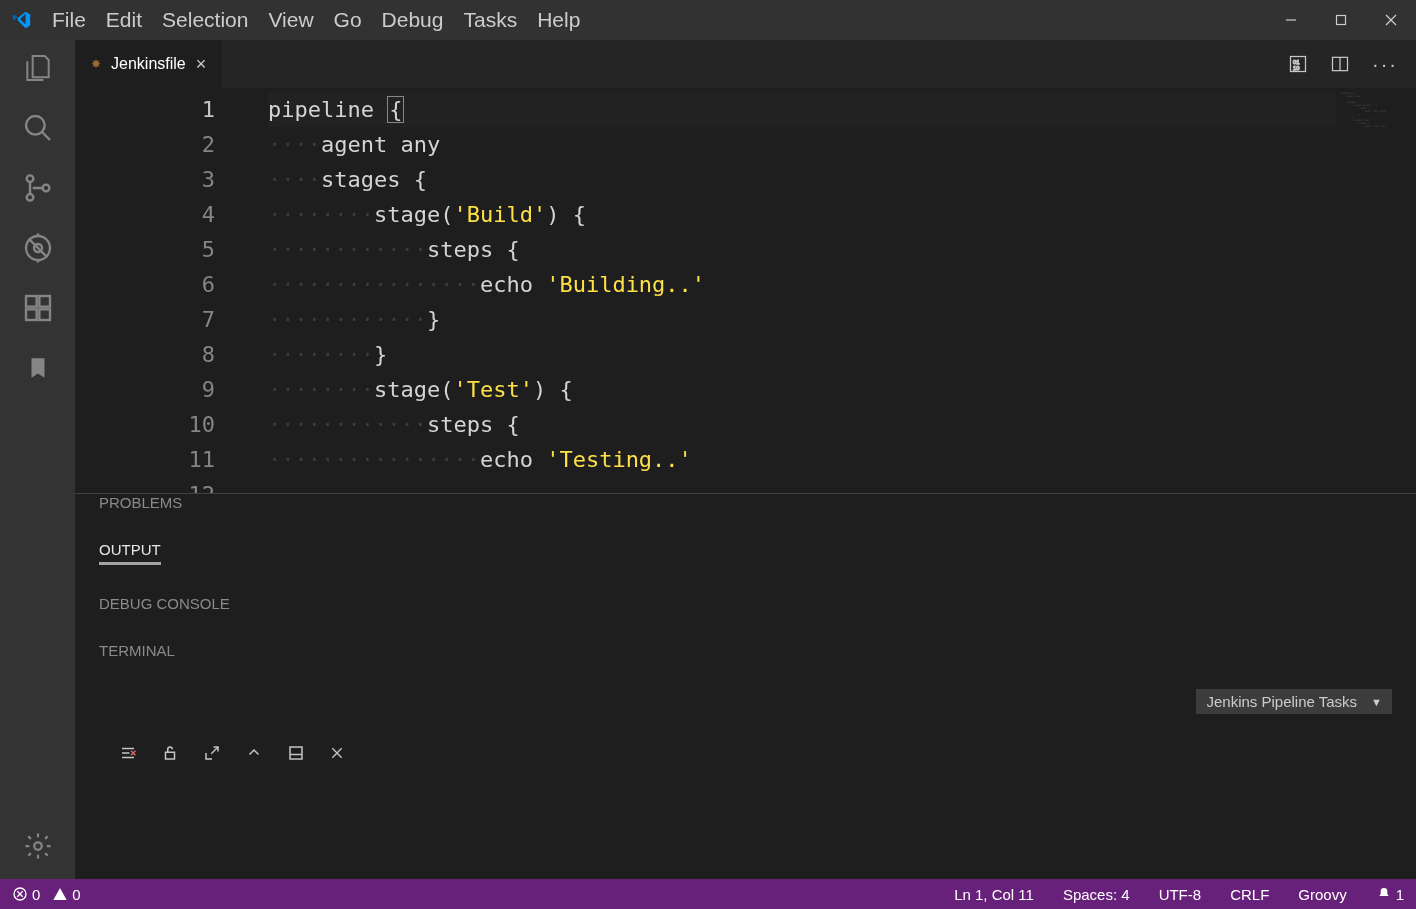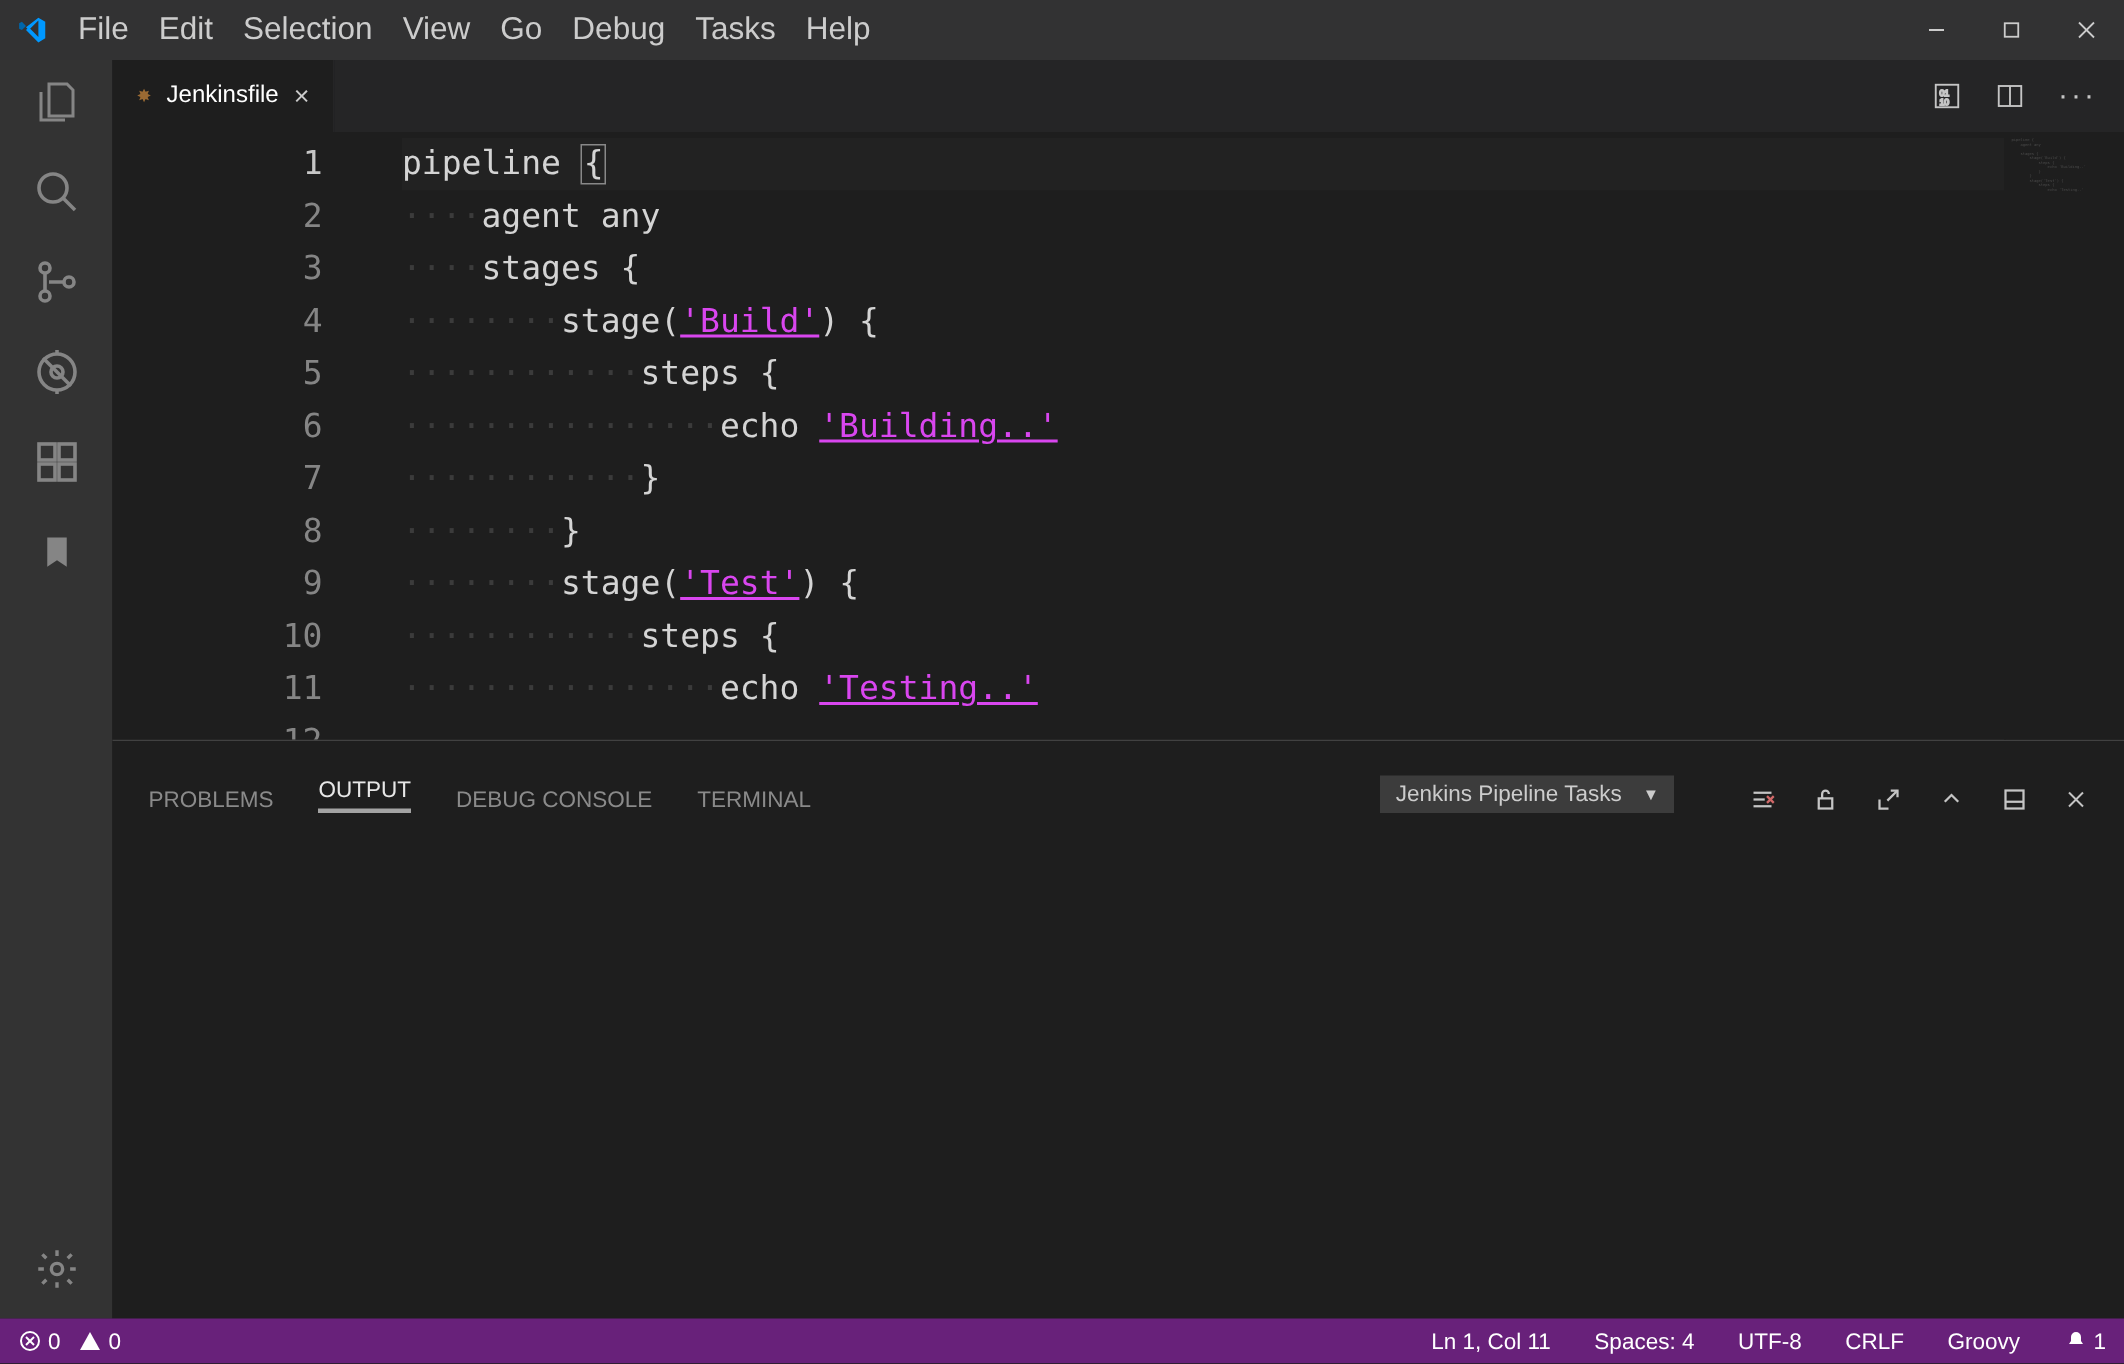--- a/index.html
+++ b/index.html
@@ -88,45 +88,46 @@
 .gutter .ln1 { color: #c6c6c6;}
 .code {
   flex:1;
   line-height: 35px;
   padding-top: 4px;
   white-space: pre;
   position:relative;
   margin-left:23px;
 }
 .code .kw { color: #d4d4d4; }
-.code .str { color: #d946ef; text-decoration: underline; }
+.code .str { color: #fde047; }
 .code .ws { color: #3b3b3b; }
 .code .currentline { background: rgba(255,255,255,0.02); }
 .highlight-brace { border:1px solid #888; padding:0 1px;}
 .minimap {
   width:80px;
   background:#1e1e1e;
   border-left:1px solid #1e1e1e;
 }
 .minimap-echo { font-size:2.5px; color:#4b4b4b; line-height:3px; padding:4px; white-space:pre;}
 .panel {
   height: 386px;
   background: #1e1e1e;
   border-top: 1px solid #414141;
   display: flex;
   flex-direction: column;
 }
 .panel-tabs {
   height: 48px;
   display: flex;
-  align-items: flex-end;
+  align-items: flex-start;
   padding: 0 24px;
   gap: 30px;
   font-size: 15px;
   color: #8a8a8a;
+  flex-direction: column;
 }
 .panel-tabs .active { color: #e7e7e7; border-bottom: 3px solid #a3a3a3; padding-bottom:4px;}
 .panel-tabs .sel {
   margin-left: auto;
   background: #3c3c3c;
   color: #ccc;
   padding: 4px 10px;
   display: flex;
   align-items: center;
   gap: 14px;

